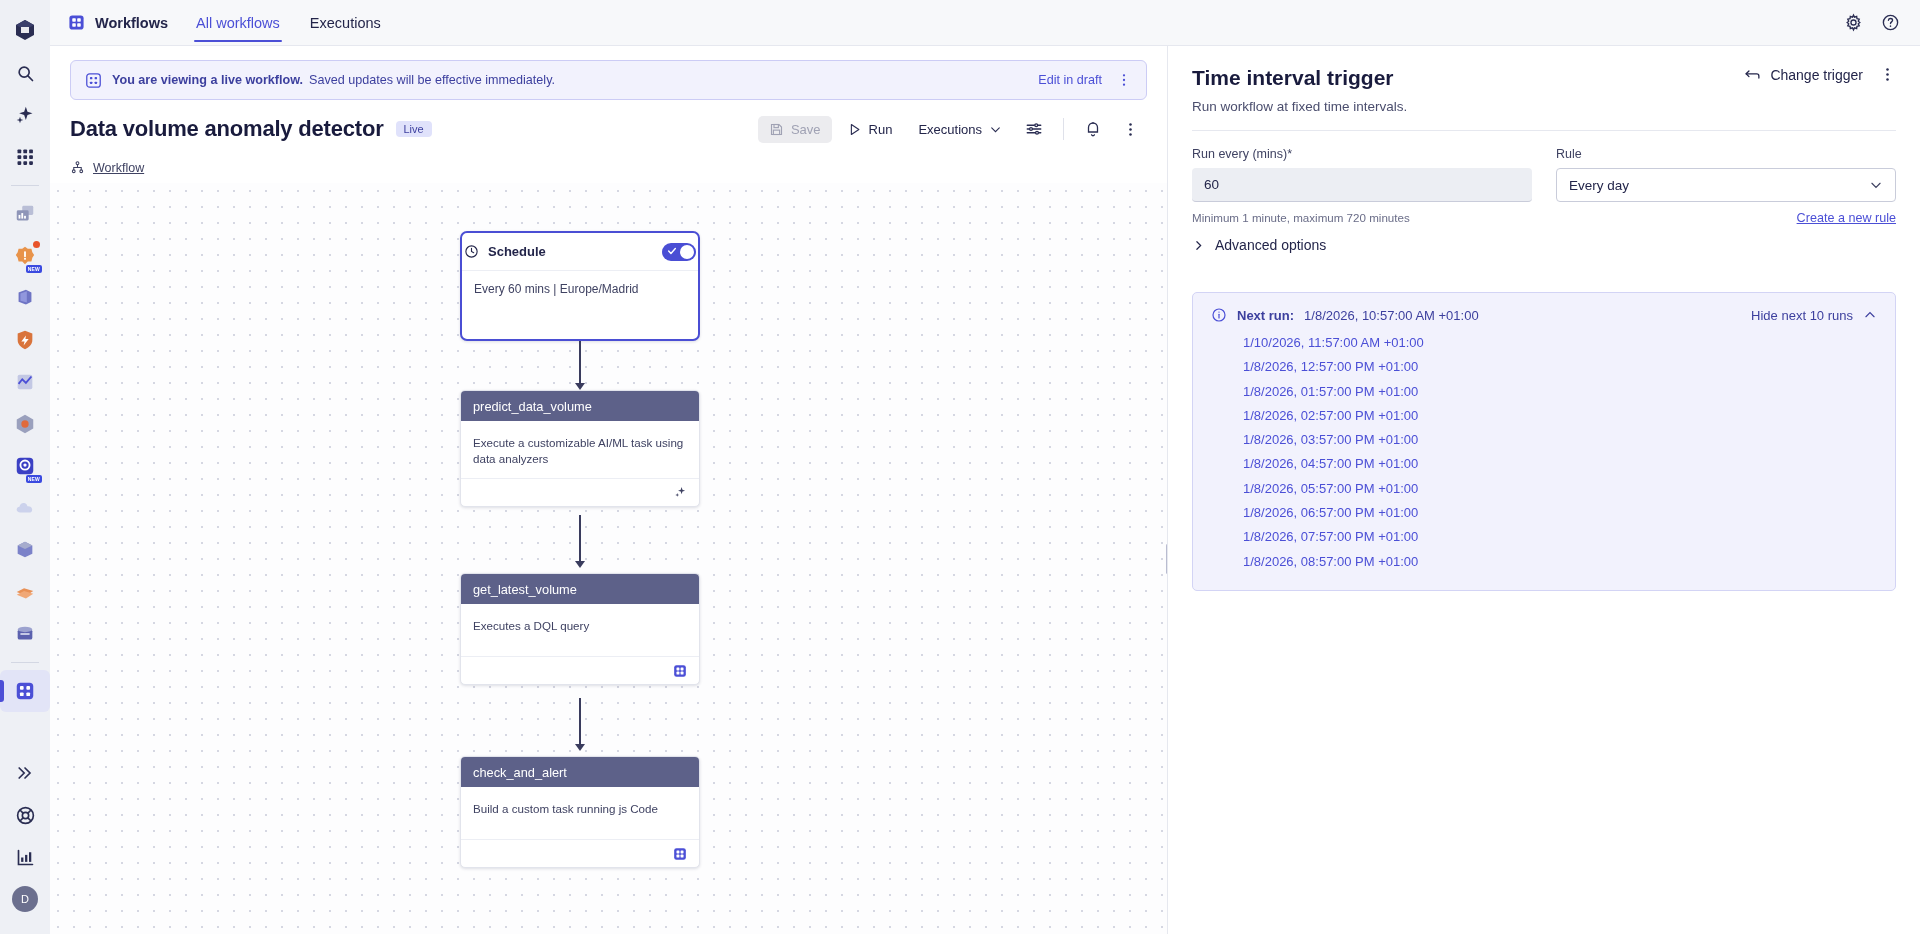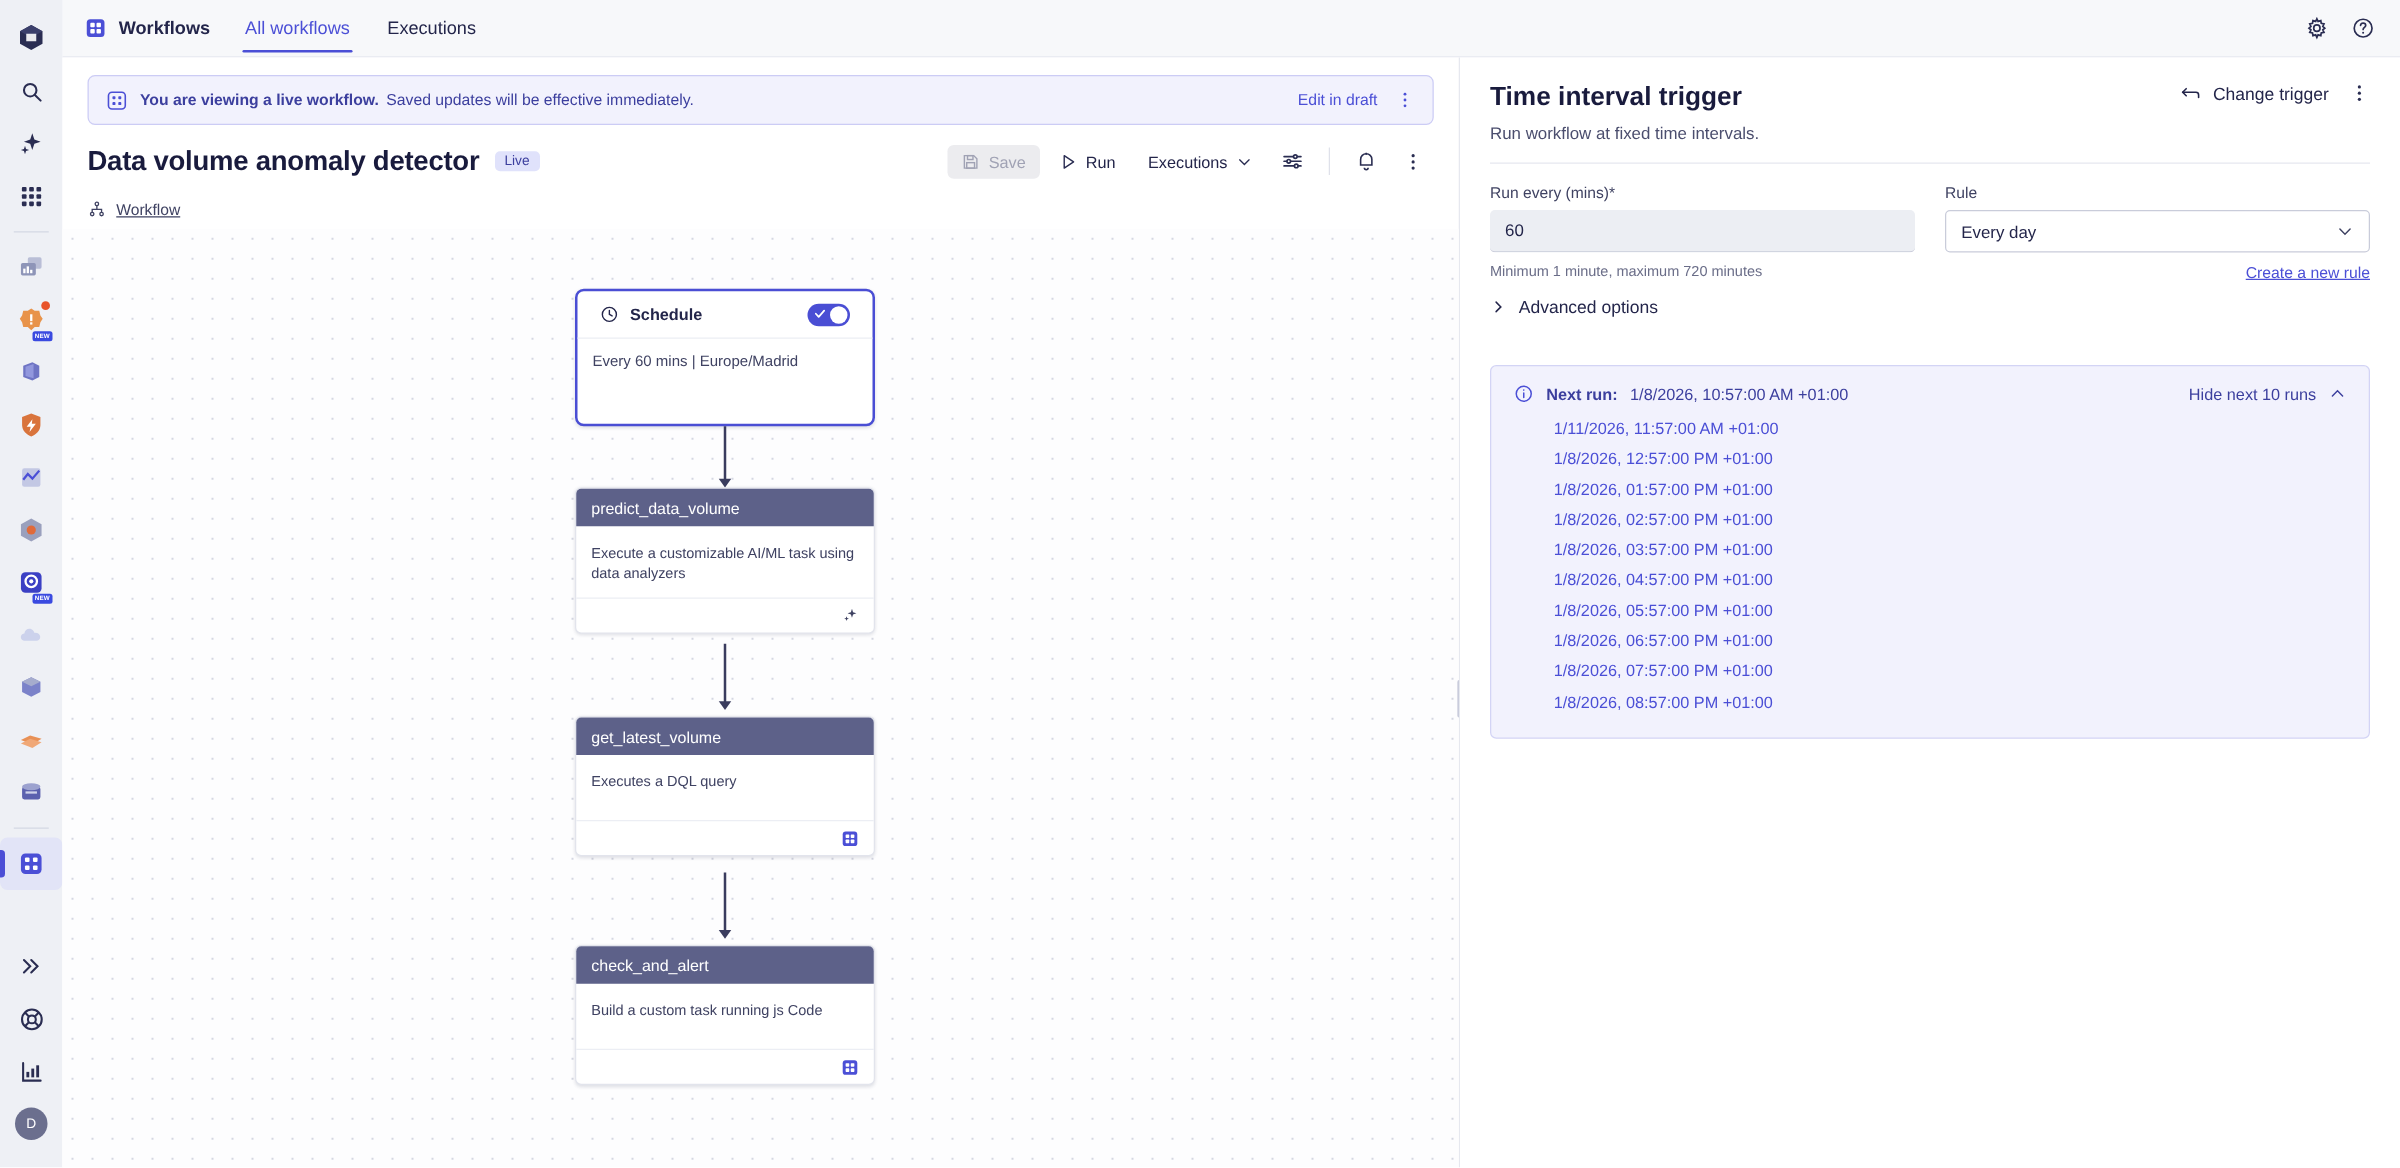--- a/index.html
+++ b/index.html
@@ -138,21 +138,21 @@
   .node {
     position: absolute; width: 240px;
     background: #ffffff; border-radius: 5px;
     box-shadow: 0 1px 3px rgba(30,32,70,.14);
   }
   .node.trigger {
     border: 2px solid #4a4ed4; border-radius: 7px;
     height: 110px; display: flex; flex-direction: column;
   }
   .trigger-head {
-    display: flex; align-items: center; height: 38px; padding: 0 18px;
+    display: flex; align-items: center; height: 38px; padding: 0 2px;
     border-bottom: 1px solid #eceef4;
   }
   .trigger-title { font-size: 13px; font-weight: 600; color: #23254a; margin-left: 9px; }
   .toggle {
     margin-left: auto; width: 34px; height: 18px; border-radius: 10px;
     background: #4a4ed4; display: flex; align-items: center; padding: 0 2px;
     position: relative; cursor: pointer;
   }
   .toggle .knob {
     width: 14px; height: 14px; border-radius: 50%; background: #fff;
@@ -708,21 +708,21 @@
             <span class="nr-toggle">
               <span>Hide next 10 runs</span>
               <span style="display:flex;">
                 <svg width="14" height="14" viewBox="0 0 24 24" fill="none" stroke="#3c3f9e" stroke-width="2" stroke-linecap="round">
                   <path d="M5 15 L12 8 L19 15"></path>
                 </svg>
               </span>
             </span>
           </div>
           <div class="nr-list" id="next-run-list">
-              <div class="nr-item">1/11/2026, 11:57:00 AM +01:00</div>
+              <div class="nr-item">1/10/2026, 11:57:00 AM +01:00</div>
               <div class="nr-item">1/8/2026, 12:57:00 PM +01:00</div>
               <div class="nr-item">1/8/2026, 01:57:00 PM +01:00</div>
               <div class="nr-item">1/8/2026, 02:57:00 PM +01:00</div>
               <div class="nr-item">1/8/2026, 03:57:00 PM +01:00</div>
               <div class="nr-item">1/8/2026, 04:57:00 PM +01:00</div>
               <div class="nr-item">1/8/2026, 05:57:00 PM +01:00</div>
               <div class="nr-item">1/8/2026, 06:57:00 PM +01:00</div>
               <div class="nr-item">1/8/2026, 07:57:00 PM +01:00</div>
               <div class="nr-item">1/8/2026, 08:57:00 PM +01:00</div>
             </div>

